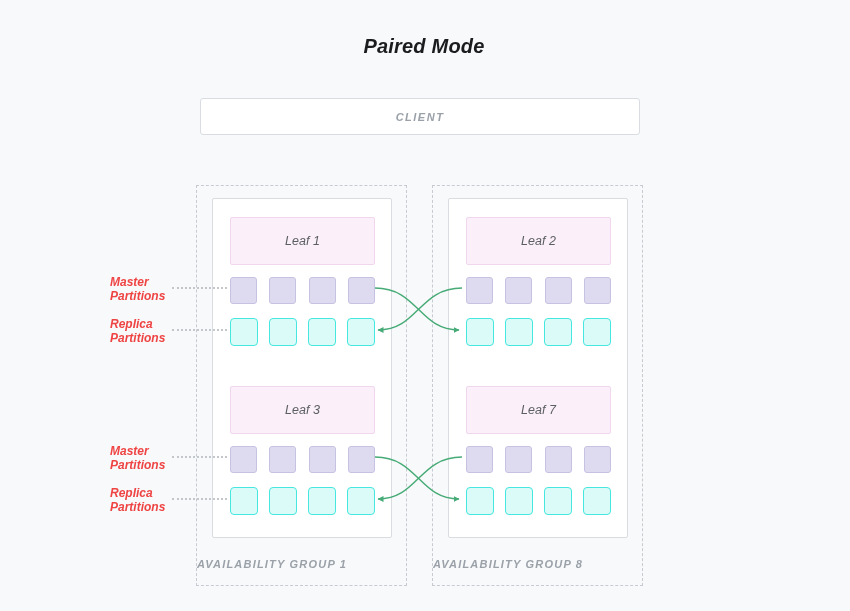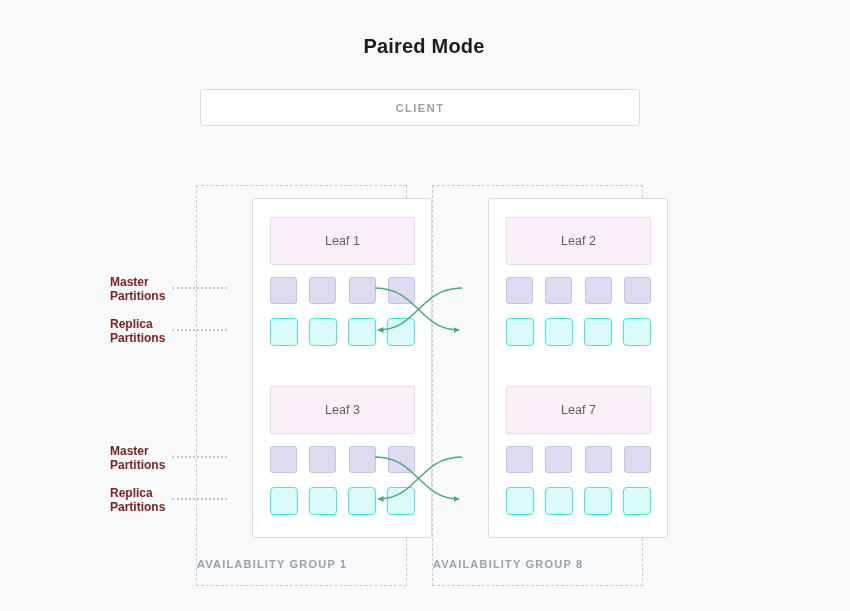--- a/index.html
+++ b/index.html
@@ -1,51 +1,52 @@
 <!DOCTYPE html>
 <html><head>
 <meta charset="utf-8">
 <style>
   html, body { margin:0; padding:0; background:#f8f9fa; }
   .canvas {
     position:relative; width:848px; height:611px;
     background:#f8f9fa; overflow:hidden;
     font-family:"Liberation Sans", sans-serif;
+    font-style:italic;
   }
   .title {
     position:absolute; top:35px; left:0; width:100%;
     text-align:center; font-size:20px; font-weight:700; color:#1b1c1e;
     margin:0; letter-spacing:.2px;
   }
   .tier {
     position:absolute; left:200px; width:440px; height:37px;
     background:#ffffff; border:1px solid #d9dde2; border-radius:3px;
     display:flex; align-items:center; justify-content:center;
     font-size:11px; font-weight:700; letter-spacing:1.5px; color:#9aa1a9;
     box-sizing:border-box;
+    margin-top:9px;
   }
   .tier.client { top:89px; }
   .tier.aggregator { top:137px; }
 
   .group {
     position:absolute; top:185px; width:211px; height:401px;
     border:1px dashed #c7cbd1; box-sizing:border-box;
   }
   .group.g1 { left:196px; }
   .group.g2 { left:432px; }
   .group-label {
     position:absolute; bottom:15px; left:0; width:100%;
     font-size:11px; font-weight:700;
     letter-spacing:1.2px; color:#9aa1a9;
   }
   .panel {
     position:absolute; left:15px; top:12px; width:180px; height:340px;
     background:#ffffff; border:1px solid #d9dde2; border-radius:2px;
     box-sizing:border-box;
-    margin-left:40px;
   }
   .leaf {
     position:absolute; left:17px; width:145px; height:48px;
     background:#fbeffa; border:1px solid #f0d7ee; border-radius:2px;
     display:flex; align-items:center; justify-content:center;
     font-size:12.5px; color:#5b5e63; box-sizing:border-box;
   }
   .leaf.l-top { top:18px; }
   .leaf.l-bot { top:187px; }
   .prow {
@@ -55,21 +56,21 @@
   .prow.m-top { top:78px; }
   .prow.r-top { top:119px; }
   .prow.m-bot { top:247px; }
   .prow.r-bot { top:288px; }
   .sq { box-sizing:border-box; border-radius:3px; }
   .sq.master { width:27px; height:27px; background:#dedbf1; border:1px solid #c6c2e2; }
   .sq.replica { width:28px; height:28px; background:#dbfbf9; border:1px solid #45e7de; border-radius:4px; }
 
   .side-label {
     position:absolute; left:110px; width:64px;
-    font-size:12px; font-weight:700; color:#7f1d1d; line-height:1.15;
+    font-size:12px; font-weight:700; color:#ef4444; line-height:1.15;
   }
   .side-label.sl-mt { top:276px; }
   .side-label.sl-rt { top:318px; }
   .side-label.sl-mb { top:445px; }
   .side-label.sl-rb { top:487px; }
 
   .leader {
     position:absolute; left:172px; width:55px; height:0;
     border-top:2px dotted #c3c7cc;
   }

